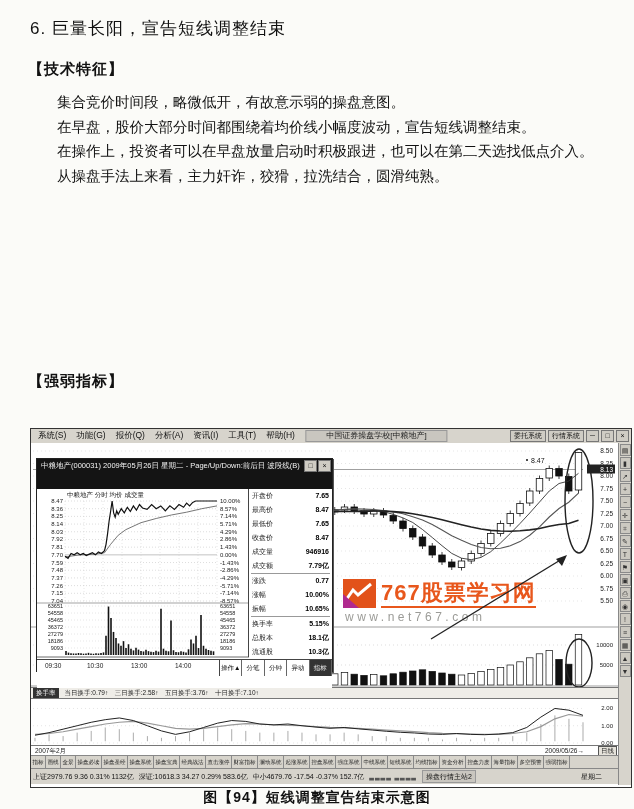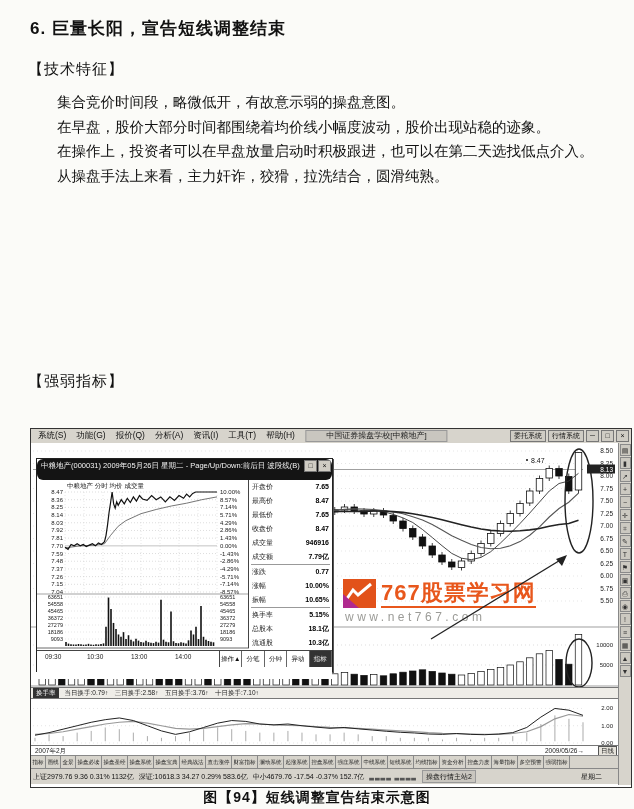--- a/index.html
+++ b/index.html
@@ -3,22 +3,22 @@
 <meta charset="utf-8">
 <style>
   html,body{margin:0;padding:0;}
   body{
     width:634px;height:809px;position:relative;
     background:#fbfbf8;color:#111;
     font-family:"Liberation Sans", sans-serif;
     overflow:hidden;
   }
   
-  .doc-title{position:absolute;left:30px;top:6px;font-size:17px;font-weight:bold;letter-spacing:1px;}
-  .sec-head{position:absolute;left:28px;font-size:15px;font-weight:normal;letter-spacing:1px;}
+  .doc-title{position:absolute;left:30px;top:6px;font-size:17px;font-weight:normal;letter-spacing:1px;}
+  .sec-head{position:absolute;left:28px;font-size:15px;font-weight:bold;letter-spacing:1px;}
   #sec1{top:60px;} #sec2{top:372px;}
   #paragraphs{position:absolute;left:28px;top:90px;width:578px;
     font-family:"Liberation Serif", serif;font-size:14.5px;line-height:24.5px;text-align:justify;}
   #paragraphs p{margin:0;text-indent:2em;}
   .caption{position:absolute;left:0;top:789px;width:634px;text-align:center;
     font-size:14px;font-weight:bold;letter-spacing:1px;}
 
   
   #figure{position:absolute;left:30px;top:428px;width:600px;height:358px;
     border:1px solid #333;background:#fff;font-size:8px;}
@@ -42,22 +42,22 @@
   
   .watermark{position:absolute;left:312px;top:136px;z-index:2;width:200px;}
   .wm-row{display:flex;align-items:center;gap:5px;}
   .wm-logo{width:33px;height:29px;background:#e2521a;position:relative;overflow:hidden;}
   .wm-logo .mg{position:absolute;left:0;bottom:0;width:0;height:0;border-left:16px solid #b02a8e;border-top:14px solid transparent;}
   .wm-name{font-size:22px;font-weight:bold;color:#e8571c;border-bottom:2px solid #e8571c;line-height:26px;letter-spacing:1px;white-space:nowrap;}
   .wm-url{font-size:12px;color:#9b9b97;letter-spacing:3.5px;margin-top:2px;margin-left:2px;}
   
   .popup{position:absolute;left:5px;top:15px;width:295px;height:212px;z-index:4;
     background:#fff;border:1px solid #222;box-shadow:1px 1px 0 #555;}
-  .p-title{height:21px;background:#141414;color:#f2f2f2;font-size:7.5px;line-height:13px;
-    padding-left:4px;position:relative;white-space:nowrap;overflow:hidden;border-radius:6px;}
+  .p-title{height:30px;background:#141414;color:#f2f2f2;font-size:7.5px;line-height:13px;
+    padding-left:4px;position:relative;white-space:nowrap;overflow:hidden;}
   .p-title .pbtns{position:absolute;right:1px;top:1px;display:flex;gap:1px;}
   .p-title .pbtns span{width:11px;height:10px;background:#cfccc4;color:#111;border:1px solid #777;
     font-size:7px;line-height:9px;text-align:center;}
   .p-body{position:relative;height:199px;background:#fff;}
   #minuteSvg{position:absolute;left:0;top:0;}
   .quote-panel{position:absolute;right:0;top:0;width:83px;height:168px;border-left:1px solid #444;background:#fff;}
   .q-row{display:flex;justify-content:space-between;height:14px;line-height:14px;padding:0 3px;font-size:7px;}
   .q-row .ql{color:#222;} .q-row .qv{font-weight:bold;color:#000;}
   .q-sep{border-top:1px solid #999;margin:0 2px;}
   .p-bottom{position:absolute;left:0;top:170px;width:295px;height:16px;border-top:1px solid #444;display:flex;}
@@ -87,21 +87,21 @@
   .statusbar .server{border:1px solid #999;background:#c9c6bf;padding:0 3px;height:11px;line-height:11px;}
   .statusbar .weekday{margin-left:auto;margin-right:16px;}
 </style>
 </head>
 <body>
 
 <h1 class="doc-title">6. 巨量长阳，宣告短线调整结束</h1>
 <div class="sec-head" id="sec1">【技术特征】</div>
 <div id="paragraphs">
     <p>集合竞价时间段，略微低开，有故意示弱的操盘意图。</p>
-    <p>在早盘，股价大部分时间都围绕着均价线小幅度波动，股价出现站稳的迹象。</p>
+    <p>在早盘，股价大部分时间都围绕着均价线小幅度波动，宣告短线调整结束。</p>
     <p>在操作上，投资者可以在早盘放量启动时积极跟进，也可以在第二天选找低点介入。</p>
     <p>从操盘手法上来看，主力奸诈，狡猾，拉洗结合，圆滑纯熟。</p>
   </div>
 <div class="sec-head" id="sec2">【强弱指标】</div>
 
 <div id="figure">
   <div class="menubar">
     <div class="menus" id="menus">
         <span>系统(S)</span>
         <span>功能(G)</span>

